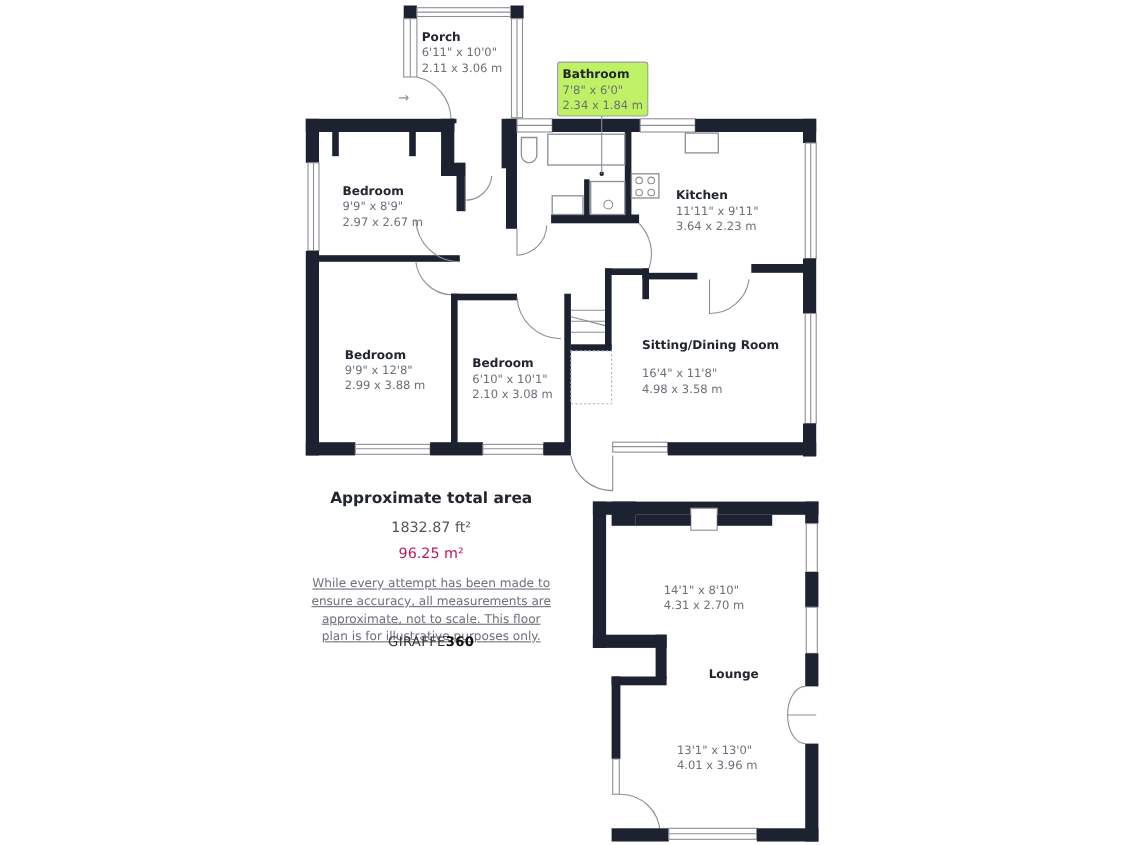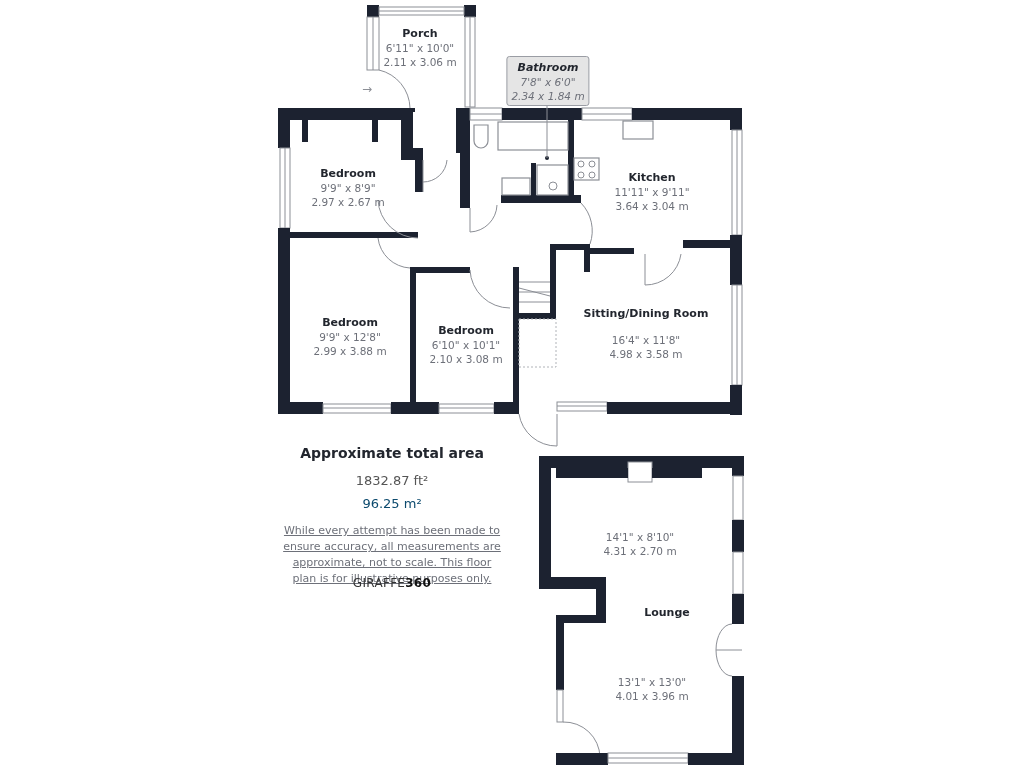--- a/index.html
+++ b/index.html
@@ -2,28 +2,28 @@
 <html><head>
 <meta charset="utf-8">
 <style>
   html, body { margin: 0; padding: 0; background: #ffffff; }
   body { width: 1024px; height: 768px; position: relative; overflow: hidden; font-family: "DejaVu Sans", "Liberation Sans", sans-serif; }
   #plan { position: absolute; left: 0; top: 0; width: 1024px; height: 768px; }
   .wall { fill: #1c2230; }
   .win { fill: #ffffff; stroke: #8c8f96; stroke-width: 1; }
   .thin { fill: none; stroke: #8c8f96; stroke-width: 1; }
   .fix { fill: #ffffff; stroke: #8c8f96; stroke-width: 1.2; }
-  .label { position: absolute; text-align: center; transform: translateX(-50%); white-space: nowrap; line-height: 14px; }
+  .label { position: absolute; text-align: left; transform: translateX(-50%); white-space: nowrap; line-height: 14px; }
   .room-name { font-weight: bold; font-size: 11px; color: #22262e; display: block; }
   .dim { font-size: 10.5px; color: #6d7079; display: block; }
-  .bath-box { border: 1px solid #9a9da4; border-radius: 3px; background: #e5e5e5; padding: 4px 4px 2px; font-style: italic; }
+  .bath-box { border: 1px solid #9a9da4; border-radius: 3px; background: #bef264; padding: 4px 4px 2px; }
   .info { position: absolute; left: 392px; transform: translateX(-50%); text-align: center; color: #333; }
   .info-title { position: absolute; top: 445px; font-weight: bold; font-size: 14px; color: #22262e; white-space: nowrap; text-align: center; }
   .info-ft { position: absolute; top: 473px; font-size: 13px; color: #555; white-space: nowrap; }
-  .info-m { position: absolute; top: 496px; font-size: 13px; color: #0c4a6e; white-space: nowrap; }
+  .info-m { position: absolute; top: 496px; font-size: 13px; color: #be185d; white-space: nowrap; }
   .info-disc { position: absolute; top: 523px; width: 220px; font-size: 11px; line-height: 16px; color: #6d7079; text-decoration: underline; }
   .info-brand { position: absolute; top: 576px; font-size: 12px; color: #333; white-space: nowrap; letter-spacing: 0.3px; }
   .info-brand b { font-weight: bold; color: #111; }
 </style>
 </head>
 <body>
 
 <svg id="plan" viewBox="0 0 1024 768" xmlns="http://www.w3.org/2000/svg">
 
   <g>
@@ -175,21 +175,21 @@
 
 <div class="label" style="left:348px; top:167px;">
   <span class="room-name">Bedroom</span>
   <span class="dim">9'9" x 8'9"</span>
   <span class="dim">2.97 x 2.67 m</span>
 </div>
 
 <div class="label" style="left:652px; top:171px;">
   <span class="room-name">Kitchen</span>
   <span class="dim">11'11" x 9'11"</span>
-  <span class="dim">3.64 x 3.04 m</span>
+  <span class="dim">3.64 x 2.23 m</span>
 </div>
 
 <div class="label" style="left:350px; top:316px;">
   <span class="room-name">Bedroom</span>
   <span class="dim">9'9" x 12'8"</span>
   <span class="dim">2.99 x 3.88 m</span>
 </div>
 
 <div class="label" style="left:466px; top:324px;">
   <span class="room-name">Bedroom</span>

